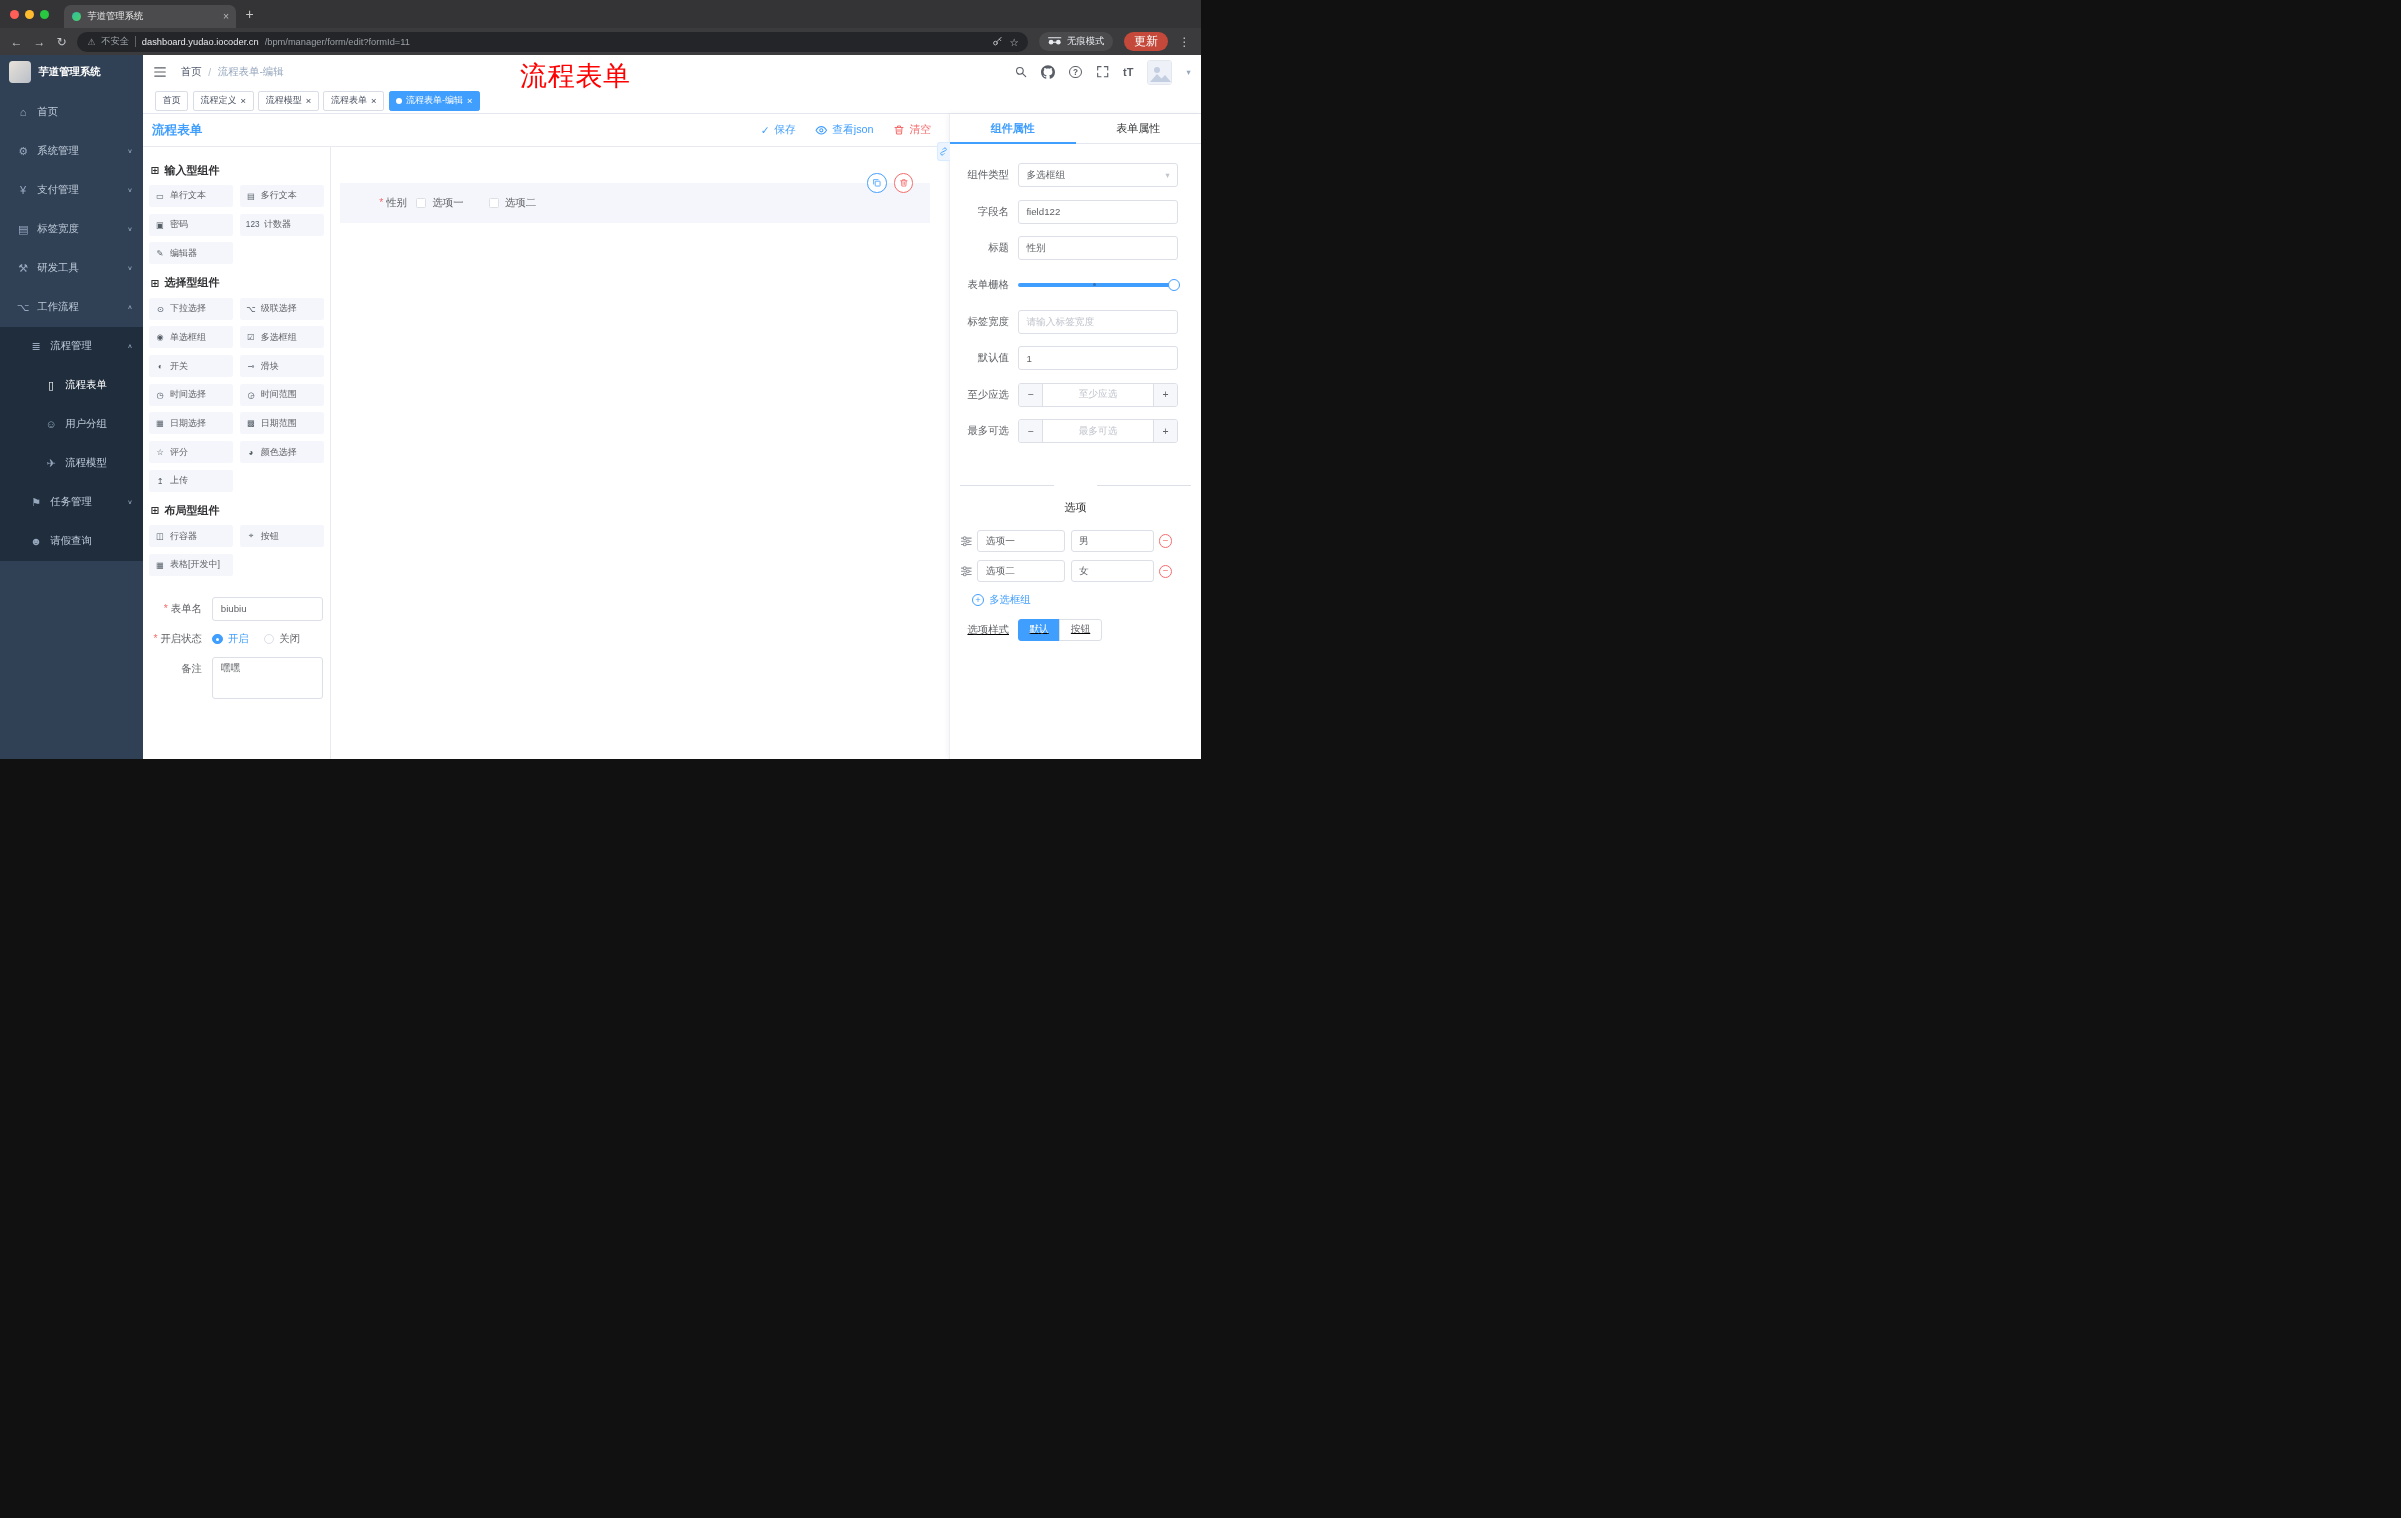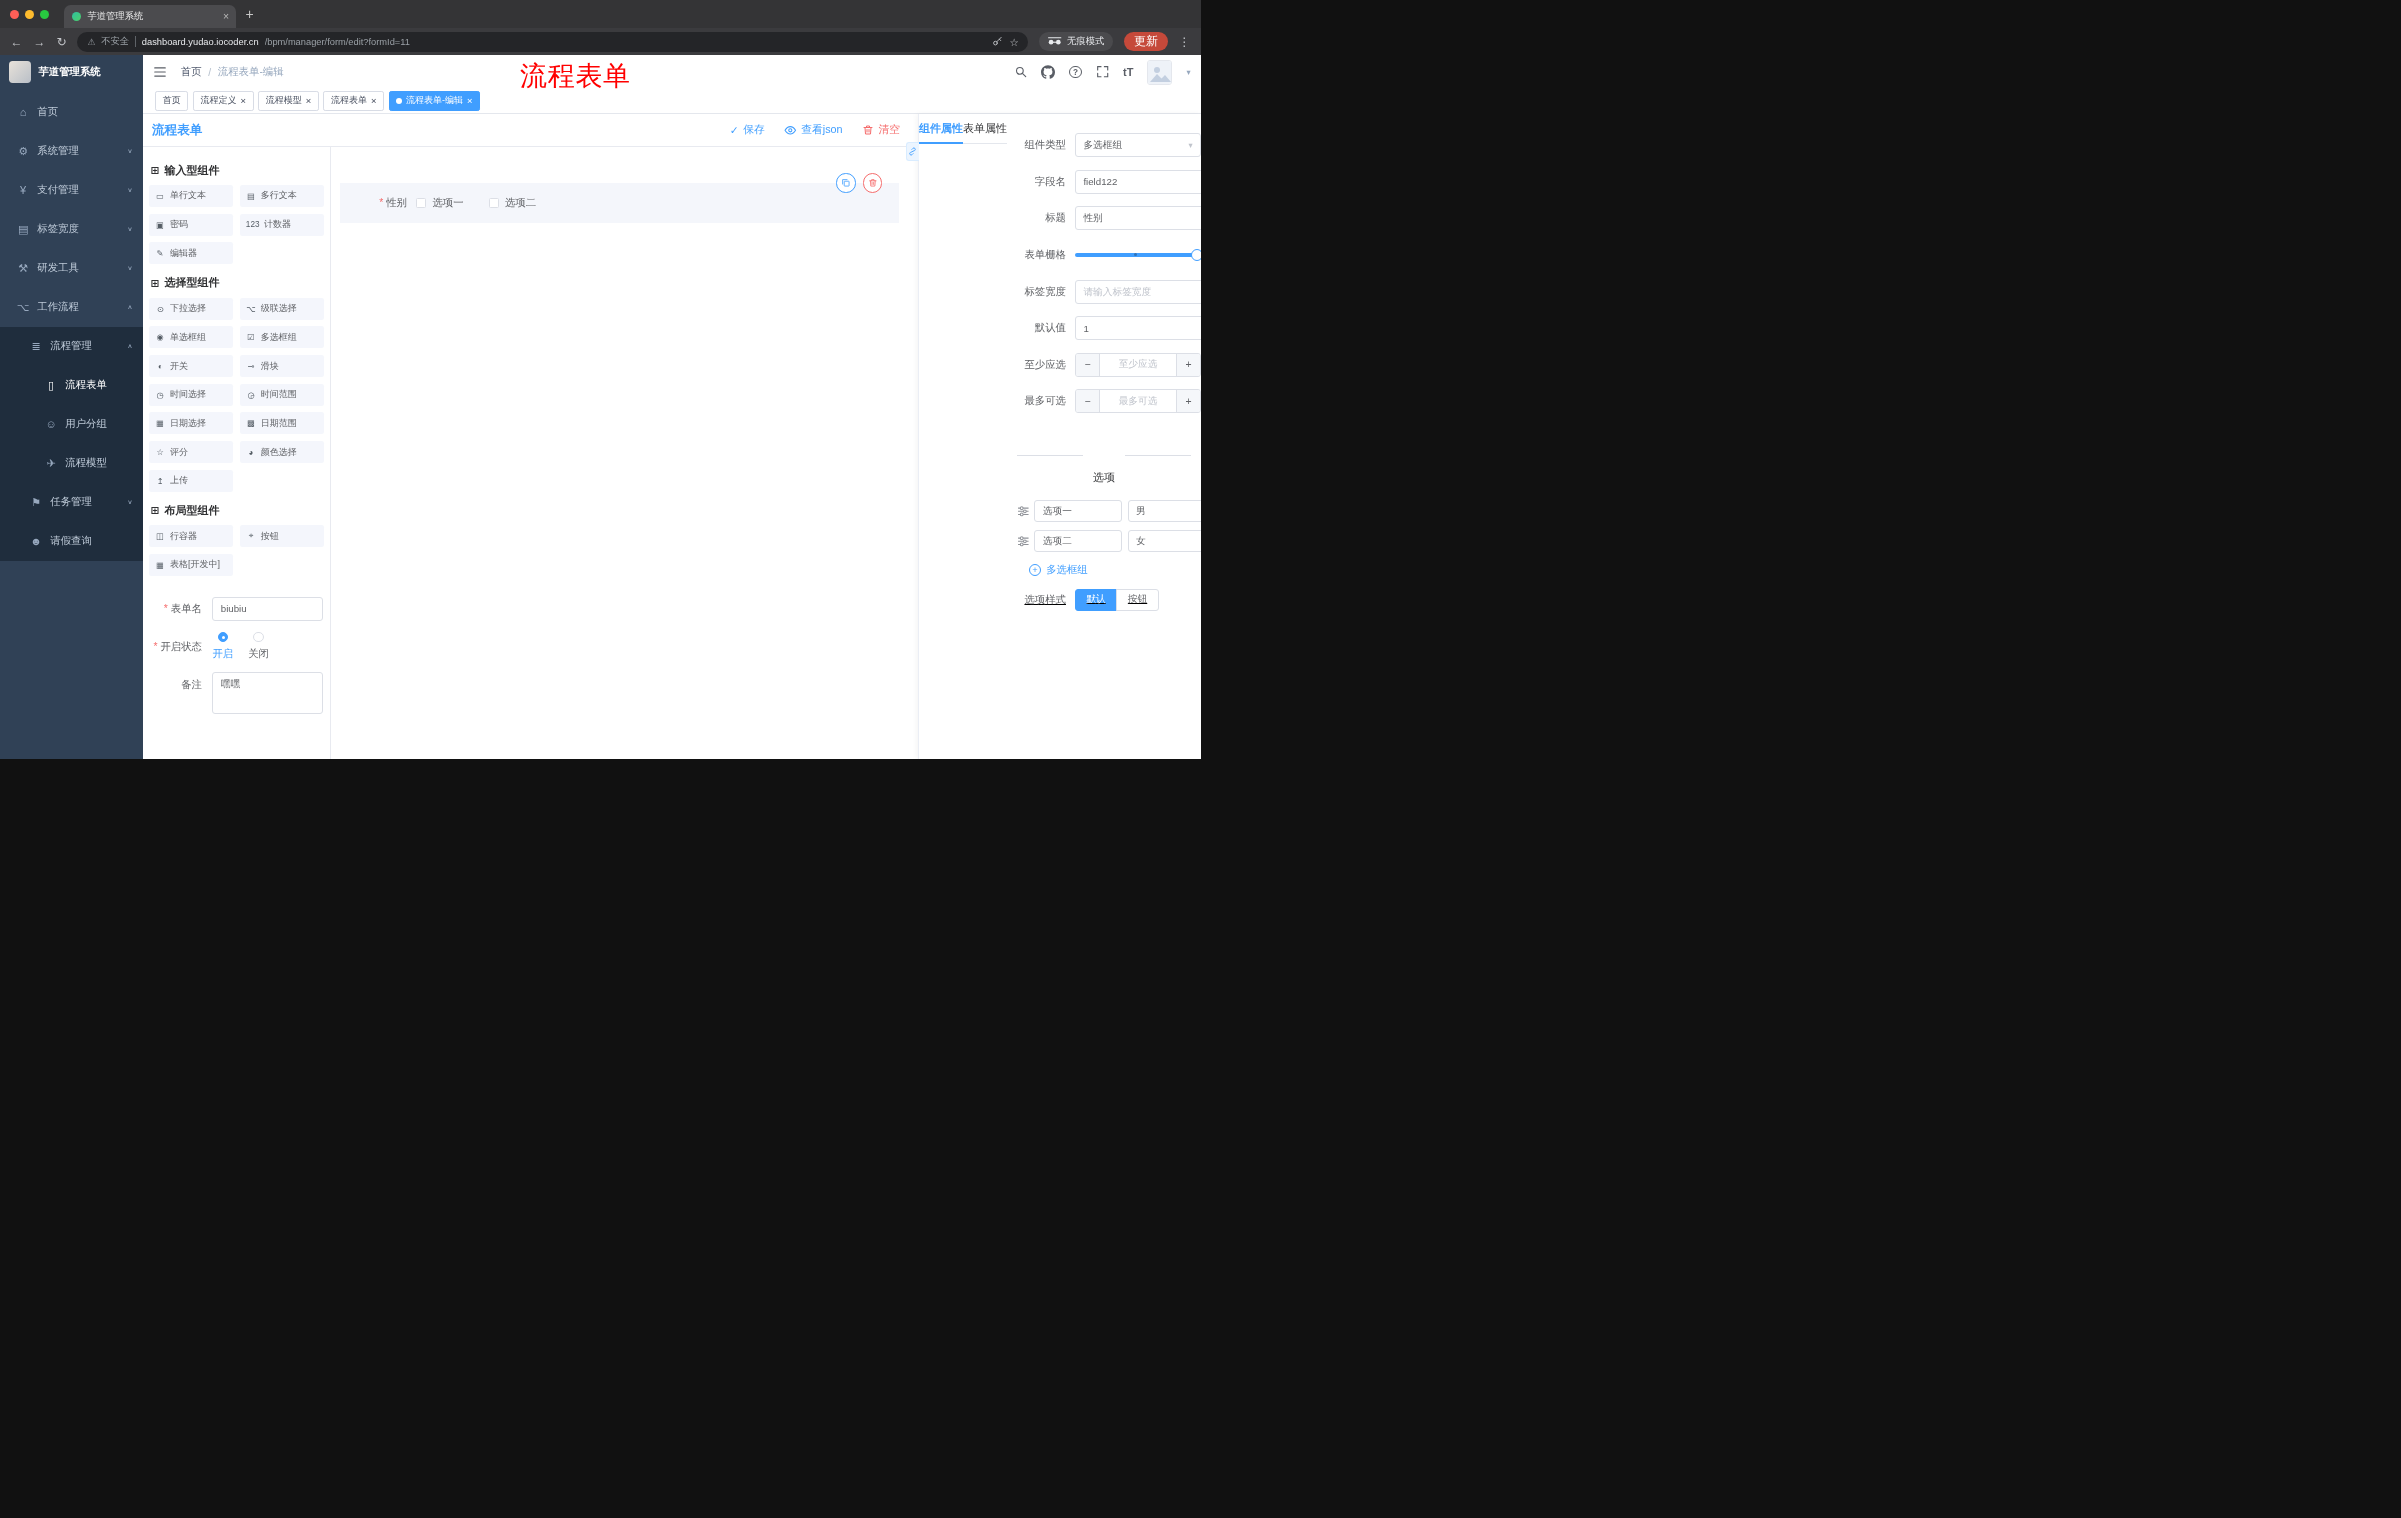--- a/index.html
+++ b/index.html
@@ -95,21 +95,21 @@
 
   .form-meta { margin-top:21px; }
   .meta-row { display:flex; align-items:center; margin-bottom:11px; }
   .meta-row.top { align-items:flex-start; }
   .meta-row.top .meta-label { padding-top:5.2px; }
   .meta-label { width:53px; text-align:right; font-size:10.4px; color:#606266; flex:none; margin-right:10.4px; }
   .req::before { content:"*"; color:#f56c6c; margin-right:3px; }
   .meta-input { width:111px; height:24px; border:0.7px solid #dcdfe6; border-radius:3px; padding:0 7.4px; font-size:9.7px; color:#606266; outline:none; }
   .meta-textarea { width:111px; height:42px; border:0.7px solid #dcdfe6; border-radius:3px; padding:4.5px 7.4px; font-size:9.7px; color:#606266; resize:none; outline:none; font-family:inherit; }
   .radio-group { display:flex; align-items:center; gap:15px; font-size:10.4px; color:#606266; }
-  .radio { display:flex; align-items:center; gap:5.2px; cursor:pointer;flex-direction:column; }
+  .radio { display:flex; align-items:center; gap:5.2px; cursor:pointer; }
   .rdot { width:10.4px; height:10.4px; border:0.7px solid #dcdfe6; border-radius:50%; background:#fff; position:relative; flex:none; }
   .radio.checked .rdot { background:#409eff; border-color:#409eff; }
   .radio.checked .rdot::after { content:""; position:absolute; left:3px; top:3px; width:3px; height:3px; border-radius:50%; background:#fff; }
   .radio.checked span { color:#409eff; }
 
   
   .canvas { flex:1; padding:15px 19.3px 0 9px; min-width:0; }
   .cfield { display:flex; align-items:center; }
   .clabel { width:76px; text-align:right; padding-right:9px; font-size:10.4px; color:#606266; flex:none; }
   .cinput { flex:1; height:27px; border:0.7px solid #dcdfe6; border-radius:3px; padding:0 10.4px; font-size:10.4px; color:#606266; outline:none; }
@@ -118,21 +118,21 @@
   .widget-actions { position:absolute; top:-9.7px; right:16.3px; display:flex; gap:7.4px; z-index:5; }
   .wbtn { width:19.3px; height:19.3px; border-radius:50%; background:#fff; display:flex; align-items:center; justify-content:center; cursor:pointer; }
   .wbtn.copy { border:0.7px solid #409eff; color:#409eff; }
   .wbtn.del { border:0.7px solid #f56c6c; color:#f56c6c; }
   .selected-row { height:40px; background:#f4f6fb; display:flex; align-items:center; }
   .cbgroup { display:flex; align-items:center; gap:25px; }
   .cbitem { display:flex; align-items:center; gap:6px; font-size:10.4px; color:#606266; cursor:pointer; }
   .cbbox { width:10.4px; height:10.4px; border:0.7px solid #dcdfe6; border-radius:1.5px; background:#fff; flex:none; }
 
   
-  .props { width:283px; flex:none; background:#fff; border-left:0.7px solid #ebeef5; box-shadow:-1.5px 0 6px rgba(0,0,0,.05); position:relative; display:flex; flex-direction:row; }
+  .props { width:252px; flex:none; background:#fff; border-left:0.7px solid #ebeef5; box-shadow:-1.5px 0 6px rgba(0,0,0,.05); position:relative; display:flex; flex-direction:column; }
   .props-handle { position:absolute; left:-13.4px; top:28px; width:13.4px; height:19.3px; background:#ecf5ff; border:0.7px solid #d9ecff; border-right:none; border-radius:3px 0 0 3px; display:flex; align-items:center; justify-content:center; cursor:pointer; }
   .ptabs { height:30px; display:flex; border-bottom:0.7px solid #e4e7ed; flex:none; }
   .ptab { flex:1; display:flex; align-items:center; justify-content:center; font-size:11px; color:#303133; position:relative; cursor:pointer; }
   .ptab.active { color:#409eff; font-weight:bold; }
   .ptab.active::after { content:""; position:absolute; left:0; right:0; bottom:-0.7px; height:1.5px; background:#409eff; }
   .pbody { flex:1; padding-top:19.3px; overflow:hidden; }
   .prow { display:flex; align-items:center; margin-bottom:12.6px; }
   .plabel { width:68px; text-align:right; padding-right:9px; font-size:10.4px; color:#606266; flex:none; }
   .pinput { width:160px; height:24px; border:0.7px solid #dcdfe6; border-radius:3px; padding:0 7.4px; font-size:9.7px; color:#606266; outline:none; }
   .pinput::placeholder { color:#c0c4cc; }

